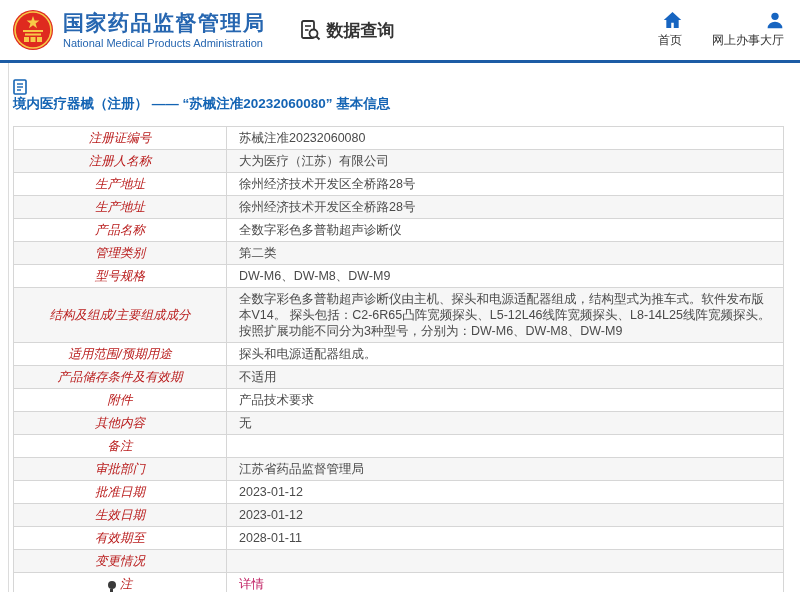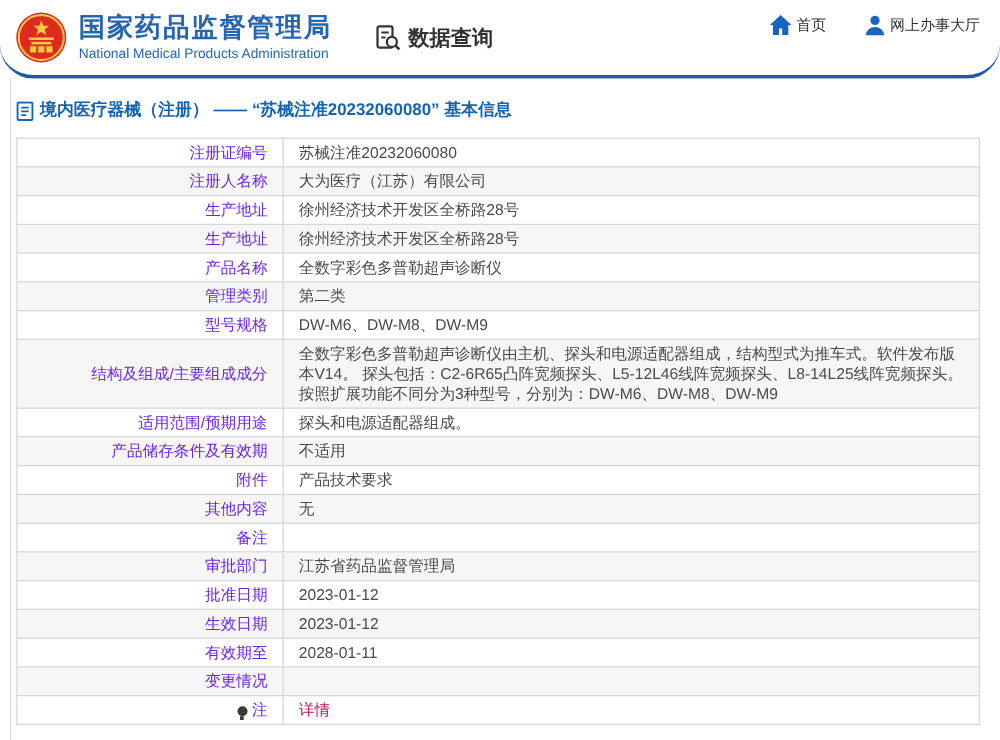--- a/index.html
+++ b/index.html
@@ -8,64 +8,64 @@
     width:800px; height:592px; overflow:hidden;
     background:#fff;
     font-family:"Liberation Sans","DejaVu Sans",sans-serif;
     color:#333;
   }
 
   
   .header {
     height:63px; width:800px;
     border-bottom:3px solid #1c5ca5;
-    display:flex; align-items:center; position:relative;border-radius:27px;
+    display:flex; align-items:center; position:relative;
   }
   .logo-block { display:flex; align-items:center; margin-left:12px; cursor:pointer; }
   .emblem { width:42px; height:42px; flex:0 0 auto; }
   .org-title { margin-left:9px; color:#2666b0; line-height:1.15; }
   .org-cn { font-size:21px; font-weight:bold; letter-spacing:1.5px; }
   .org-en { font-size:11px; margin-top:2px; }
   .data-query {
     display:flex; align-items:flex-end; margin-left:32px;
     font-size:17px; font-weight:600; color:#333; cursor:pointer;
   }
   .data-query svg { margin-right:5px; }
   .top-nav { position:absolute; right:16px; top:11px; display:flex; gap:30px; }
-  .nav-item { display:flex; flex-direction:row; align-items:flex-end; gap:3px; cursor:pointer; }
+  .nav-item { display:flex; flex-direction:column; align-items:flex-end; gap:3px; cursor:pointer; }
   .nav-item .nav-label { font-size:12px; color:#333; }
 
   
   .content {
     margin-left:8px; width:786px; height:529px;
     border-left:1px solid #dcdcdc;
     padding-top:16px;
   }
   .breadcrumb {
-    display:flex; align-items:flex-end;
+    display:flex; align-items:flex-start;
     margin:0 0 13px 4px;
-    color:#1464b4; font-size:13.5px; font-weight:600;
+    color:#1464b4; font-size:13.5px; font-weight:600;flex-direction:column;
   }
   .breadcrumb svg { margin-right:5px; flex:0 0 auto; }
 
   
   .info-table {
     border-collapse:collapse; table-layout:fixed;
     width:771px; margin-left:4px;
     font-size:12.5px;
   }
   .info-table td {
     border:1px solid #d6d6d6;
     padding:3px 12px;
     line-height:16px;
     vertical-align:middle;
   }
   .info-table tr { height:23px; }
   .info-table tr.alt { background:#f6f6f6; }
-  td.label { width:213px; text-align:right; color:#6d28d9; }
+  td.label { width:213px; text-align:center; color:#b91c1c;font-style:italic; }
   td.value { color:#4a4a4a; word-break:break-all; }
   td.value a { color:#be185d; text-decoration:none; }
 
   .note-ic {
     position:relative; display:inline-block;
     width:8px; height:8px; background:#3a3a3a;
     border-radius:50%; margin-right:4px; vertical-align:-1px;
   }
   .note-ic::after {
     content:''; position:absolute; left:2.5px; bottom:-3px;

